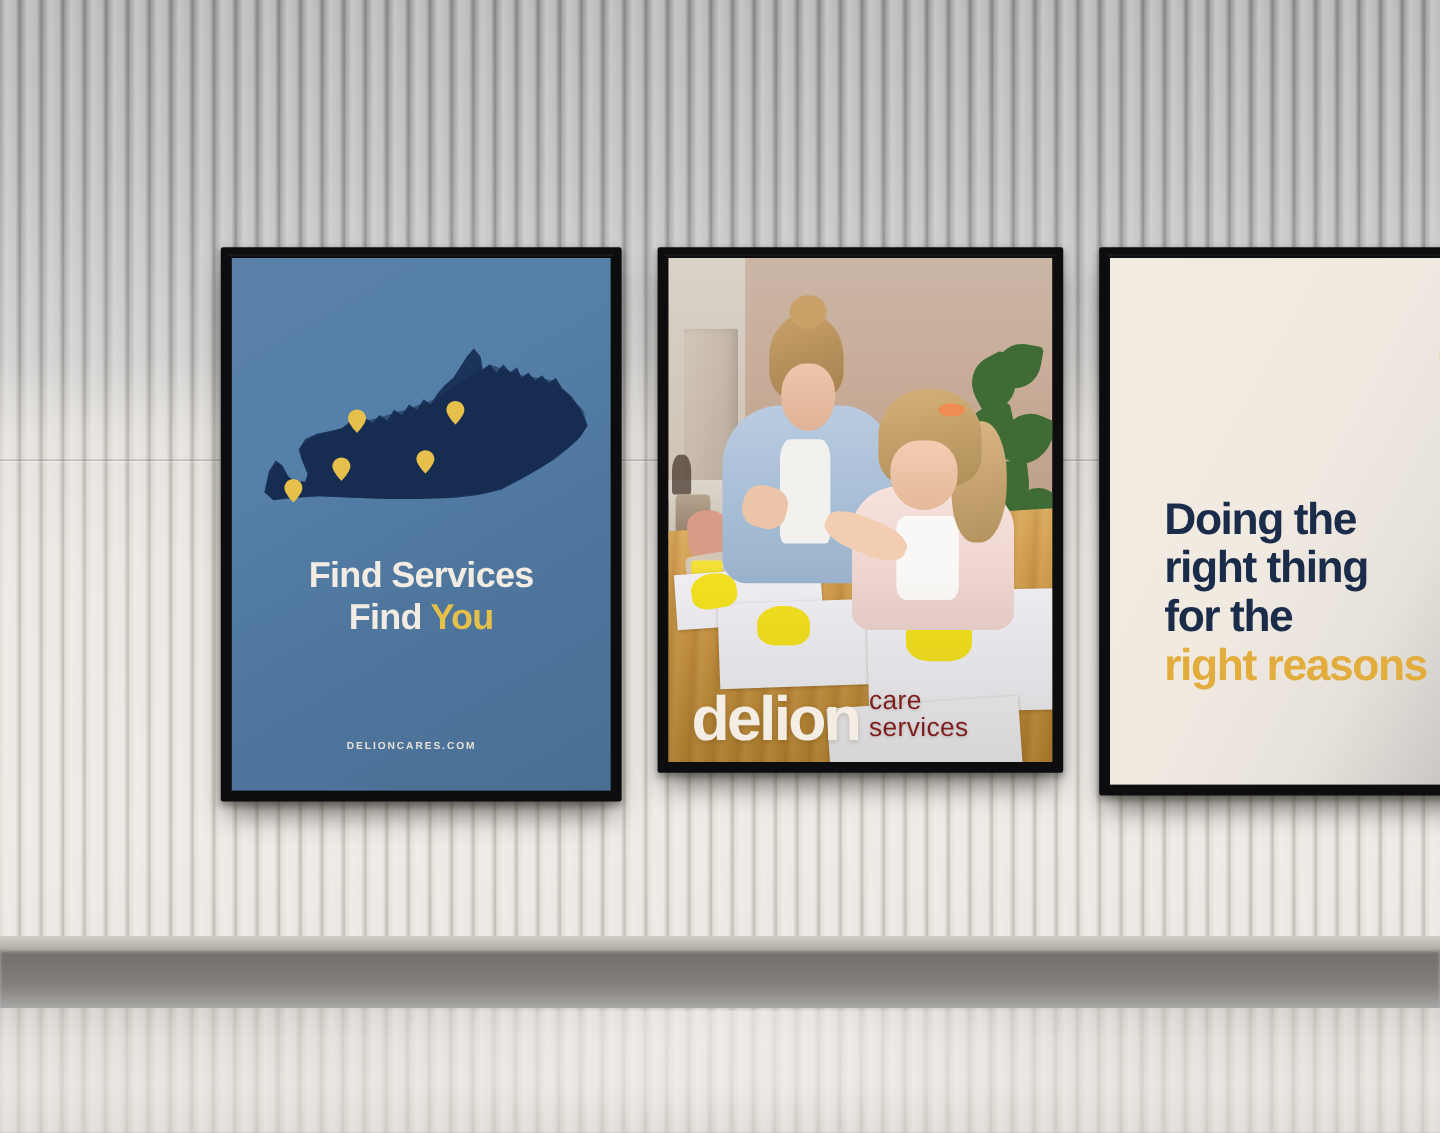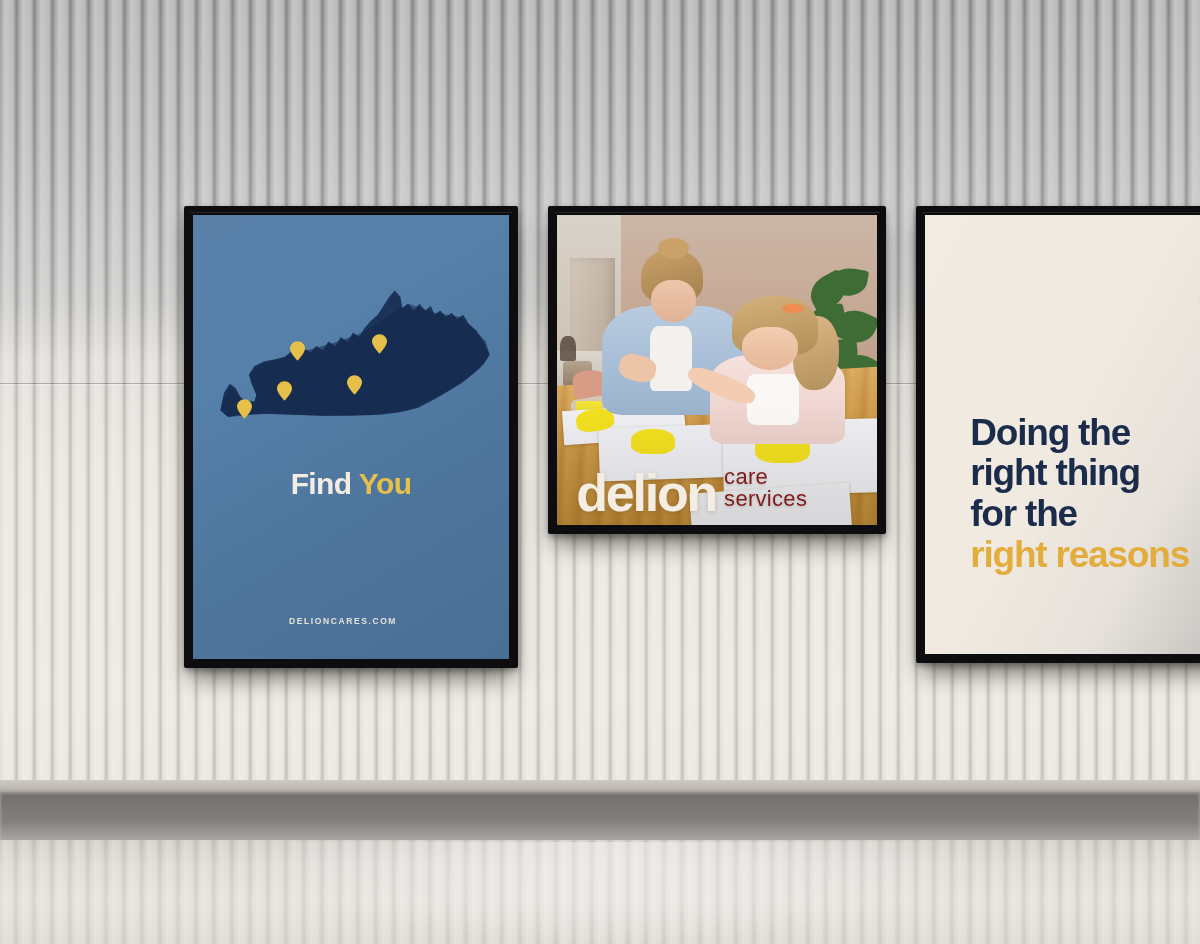--- a/index.html
+++ b/index.html
@@ -70,21 +70,21 @@
     border-radius:2px;
   }
   .frame::after{ 
     content:""; position:absolute; inset:6px;
     box-shadow: inset 0 1px 0 rgba(255,255,255,0.10);
     pointer-events:none;
   }
   .canvas{ position:relative; width:100%; height:100%; overflow:hidden; }
 
   #frame-1{ left:184px; top:206px; width:334px; height:462px; }
-  #frame-2{ left:548px; top:206px; width:338px; height:328px; }
+  #frame-2{ left:548px; top:206px; width:338px; height:438px; }
   #frame-3{ left:916px; top:206px; width:330px; height:457px; }
 
   
   .p1{
     width:100%; height:100%;
     background:linear-gradient(150deg,#5a80a8 0%,#5580a9 30%,#4e759c 65%,#4a6f95 100%);
   }
   .p1 .map-wrap{ position:absolute; left:5%; top:16%; width:90%; height:30%; }
   .p1 .map-wrap svg{ width:100%; height:100%; overflow:visible; }
   .p1 .pin{ position:absolute; width:15px; height:20px; }
@@ -260,20 +260,21 @@
               </svg>
           </div>
           <div class="pin" style="left:10%;top:85%;">
             <svg viewBox="0 0 20 26">
                 <path d="M10,0 C4.5,0 0,4.4 0,9.8 C0,16 10,26 10,26 C10,26 20,16 20,9.8 C20,4.4 15.5,0 10,0 Z" fill="#e6c04a"></path>
               </svg>
           </div>
         </div>
 
         <div class="headline">
+          <span class="hl1">Find Services</span>
           <span class="hl2"><span>Find </span><span class="accent">You</span></span>
         </div>
 
         <div class="url">DELIONCARES.COM</div>
       </div>
     </div>
   </div>
 
   <div class="frame" id="frame-2">
     <div class="canvas">

